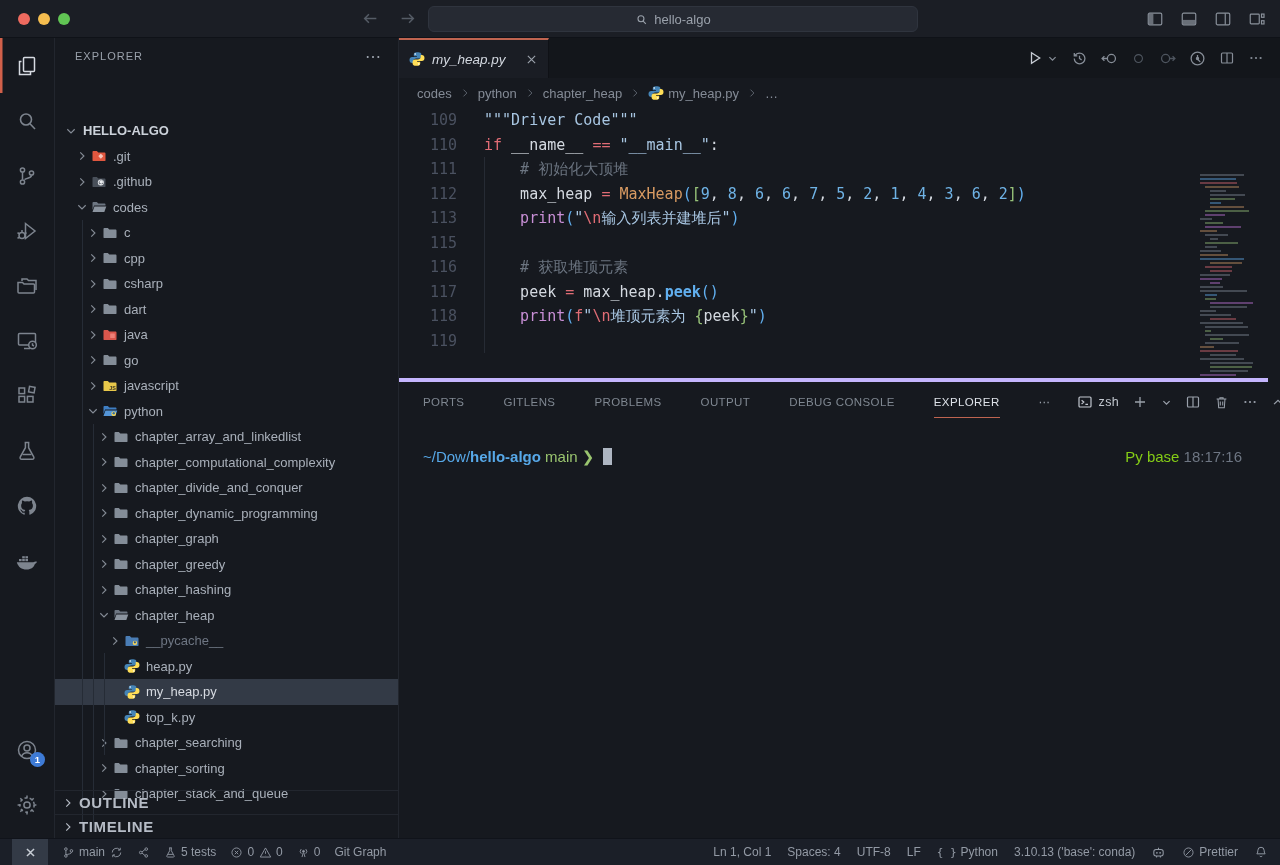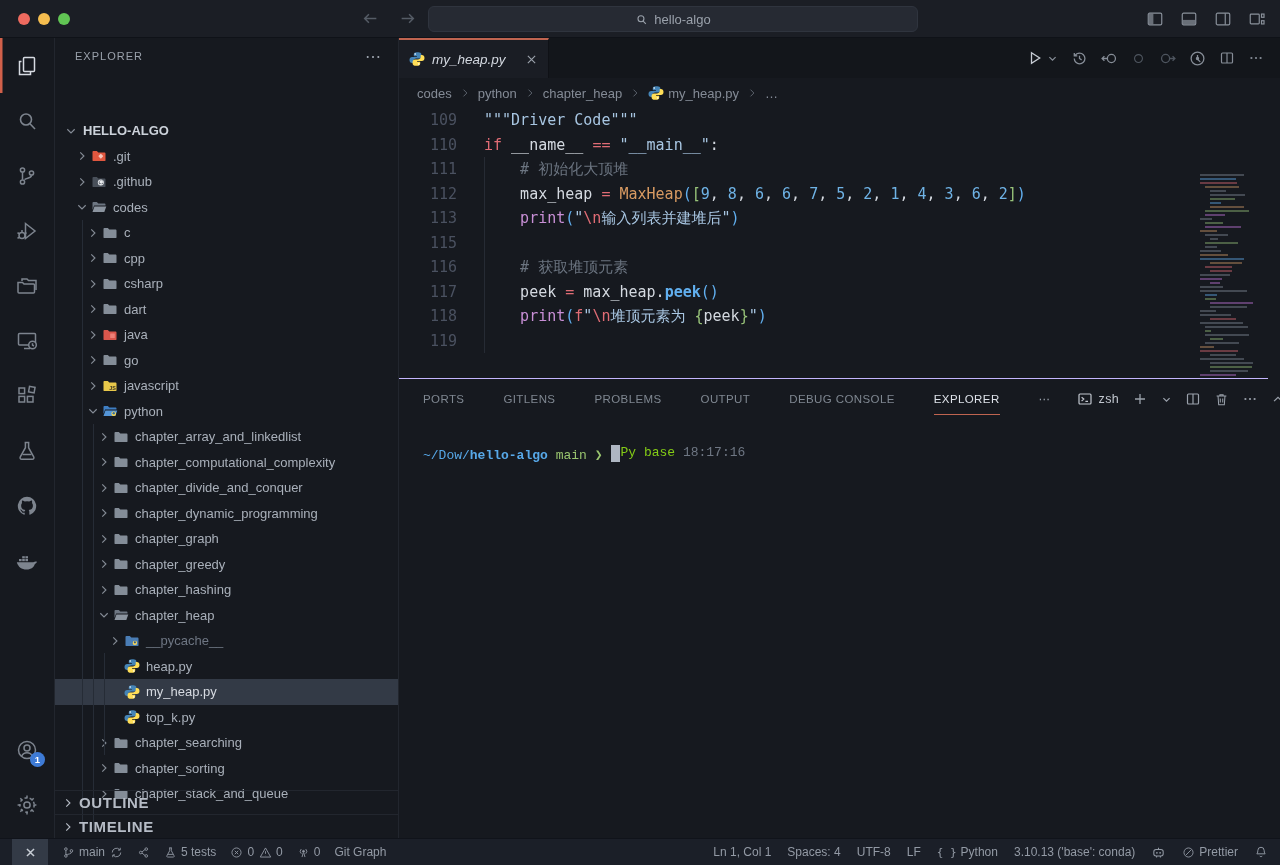--- a/index.html
+++ b/index.html
@@ -51,29 +51,29 @@
   .code{position:relative;height:270px;font-family:"DejaVu Sans Mono",monospace;font-size:15px;line-height:24.5px;overflow:hidden}
   .cl{display:flex;white-space:pre}
   .ln{width:58px;text-align:right;color:#4a5160;flex:none;user-select:none}
   .lc{padding-left:27px}
   .indent-guide{position:absolute;left:85px;top:49px;height:196px;width:1px;background:#262b34}
   .tk-kw{color:#e06c75}.tk-pl{color:#d4d9e0}.tk-cm{color:#6b7480}.tk-str{color:#a8c6e2}
   .tk-esc{color:#e06c75}.tk-num{color:#6fb3e6}.tk-cls{color:#d89a62}.tk-fn{color:#c98fd6}
   .tk-mth{color:#61afef;font-weight:bold}.tk-pb{color:#61afef}.tk-gb{color:#98c379}
   .minimap{position:absolute;top:64px;right:14px;width:66px;height:240px}
   
-  .panel{position:absolute;top:340px;left:0;right:12px;height:460px;border-top:1px solid #c4b5fd;background:#16191f}
+  .panel{position:absolute;top:340px;left:0;right:12px;height:460px;border-top:4px solid #c4b5fd;background:#16191f}
   .panel-head{height:40px;display:flex;align-items:center;padding:0 14px 0 24px;font-size:11.5px;letter-spacing:.4px}
   .ptab{margin-right:39px;color:#7f8791;position:relative;cursor:pointer;white-space:nowrap}
   .ptab.active{color:#dde1e8}
   .ptab.active::after{content:"";position:absolute;left:0;right:0;bottom:-10px;height:1.5px;background:var(--accent,#bf6450)}
   .ptab-more{color:#9aa1ab;margin-right:26px;cursor:pointer}
   .phead-right{margin-left:auto;display:flex;gap:13px;align-items:center;color:#9aa1ab}
   .shell{display:flex;align-items:center;gap:6px;font-size:12.5px;color:#c2c7cf}
-  .term{padding:26px 26px 0 24px;font-family:Liberation Mono, monospace;font-size:13px;display:flex;color:#c7ccd4}
+  .term{padding:26px 26px 0 24px;font-family:Liberation Sans, sans-serif;font-size:15px;display:flex;justify-content:space-between;color:#c7ccd4}
   .t-path{color:#57a8e8}.t-pathb{color:#57a8e8;font-weight:bold}.t-green{color:#9ac56f}
   .t-cyan{color:#84cc16}.t-dim{color:#6e7683}
   .cursor{display:inline-block;width:9px;height:17px;background:#aeb6c2;vertical-align:-3px;margin-left:9px}
   
   .statusbar{position:absolute;left:0;bottom:0;right:0;height:27px;background:#1b1f28;border-top:1px solid #10131a;display:flex;align-items:center;font-size:12px;color:#939aa5}
   .sb-left{display:flex;align-items:center;gap:14px;height:100%}
   .sb-right{margin-left:auto;display:flex;gap:16px;align-items:center;padding-right:12px}
   .sb-item{display:flex;align-items:center;gap:5px;cursor:pointer;white-space:nowrap}
   .sb-part{display:flex;align-items:center;gap:4px}
   .sb-item.remote{width:36px;height:27px;background:#333a46;color:#c6ccd4;justify-content:center;margin-left:12px}

